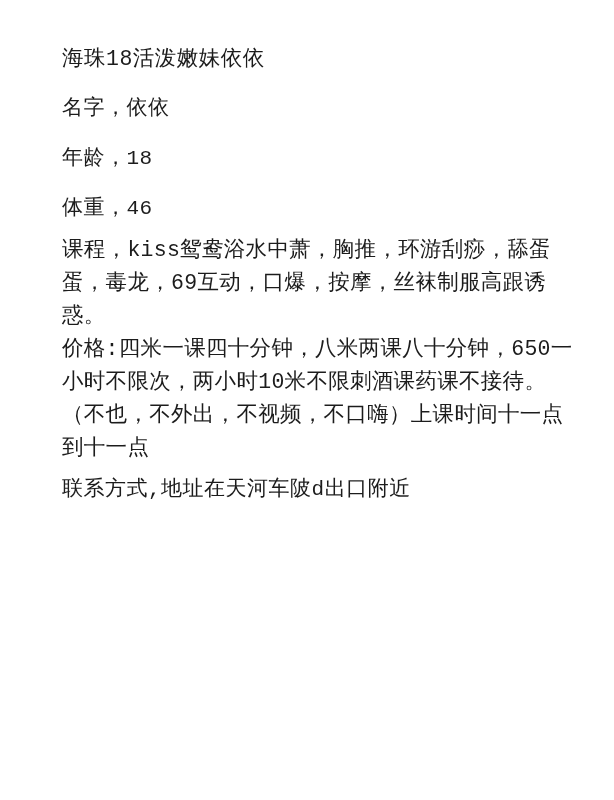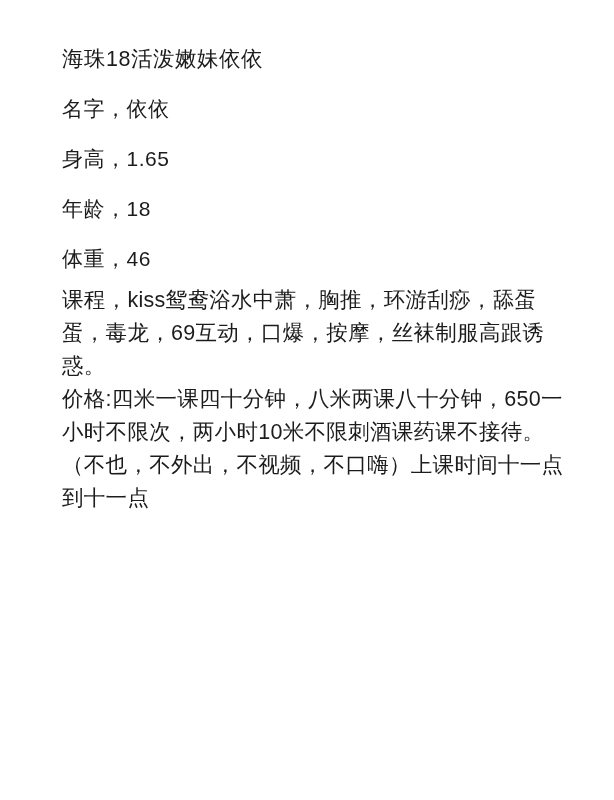--- a/index.html
+++ b/index.html
@@ -17,20 +17,21 @@
   .page {
     width: 614px;
     height: 800px;
     background: #ffffff;
     box-sizing: border-box;
     padding: 34px 38px 10px 62px;
     position: relative;
   }
   .doc-body {
     display: block;
+    font-family: Liberation Mono, monospace;
   }
   .line {
     font-size: 21px;
     line-height: 50px;
     letter-spacing: 0.5px;
     color: #1c1c1c;
     white-space: pre-wrap;
     word-break: break-all;
   }
   .line.title {
@@ -48,26 +49,26 @@
 </head>
 <body>
 
 <div class="page">
   <div class="doc-body">
 
     <div class="line title">海珠18活泼嫩妹依依</div>
 
     <div class="line">名字，依依</div>
 
-    <div class="line">身高，1.65</div>
 
 
     <div class="line">年龄，18</div>
 
     <div class="line">体重，46</div>
 
     <div class="para">课程，kiss鸳鸯浴水中萧，胸推，环游刮痧，舔蛋蛋，毒龙，69互动，口爆，按摩，丝袜制服高跟诱惑。</div>
 
     <div class="para">价格:四米一课四十分钟，八米两课八十分钟，650一小时不限次，两小时10米不限刺酒课药课不接待。（不也，不外出，不视频，不口嗨）上课时间十一点到十一点</div>
 
+    <div class="line">联系方式,地址在天河车陂d出口附近</div>
 
   </div>
 </div>
 
 </body></html>

